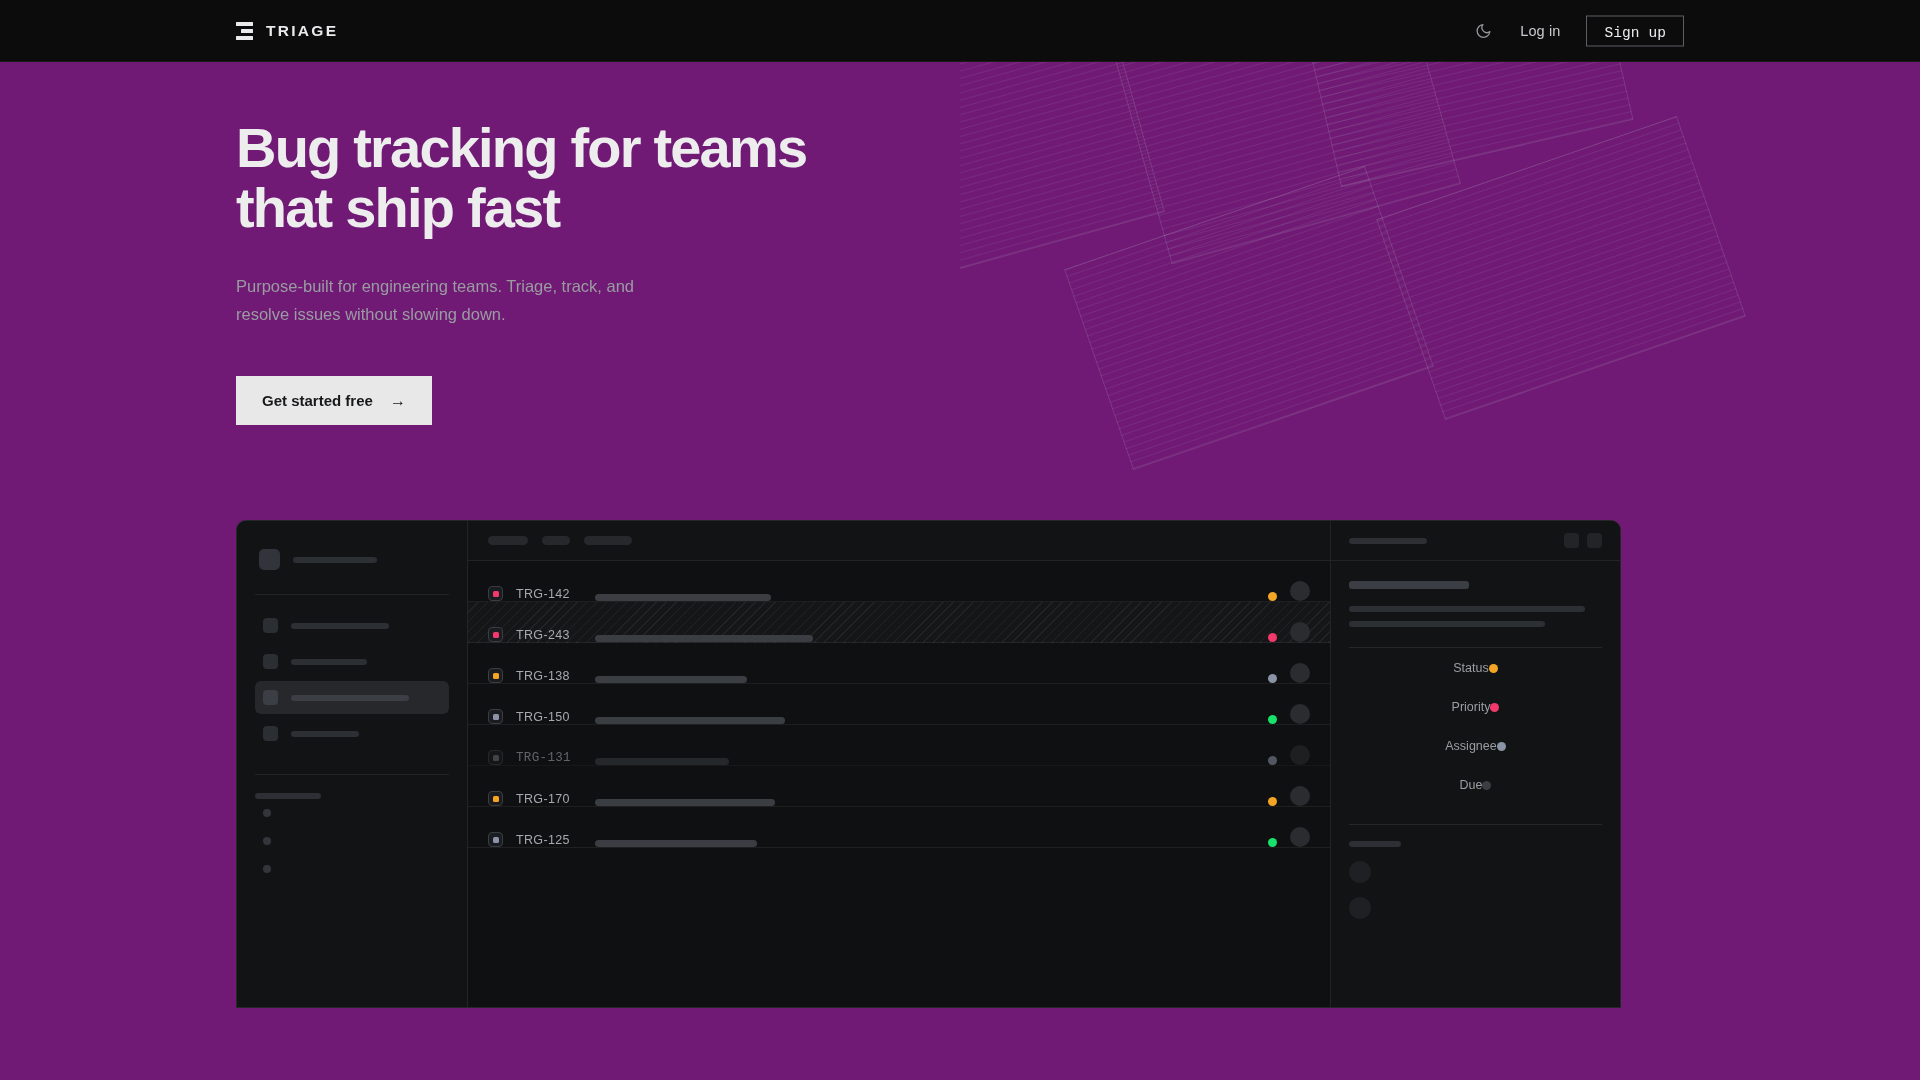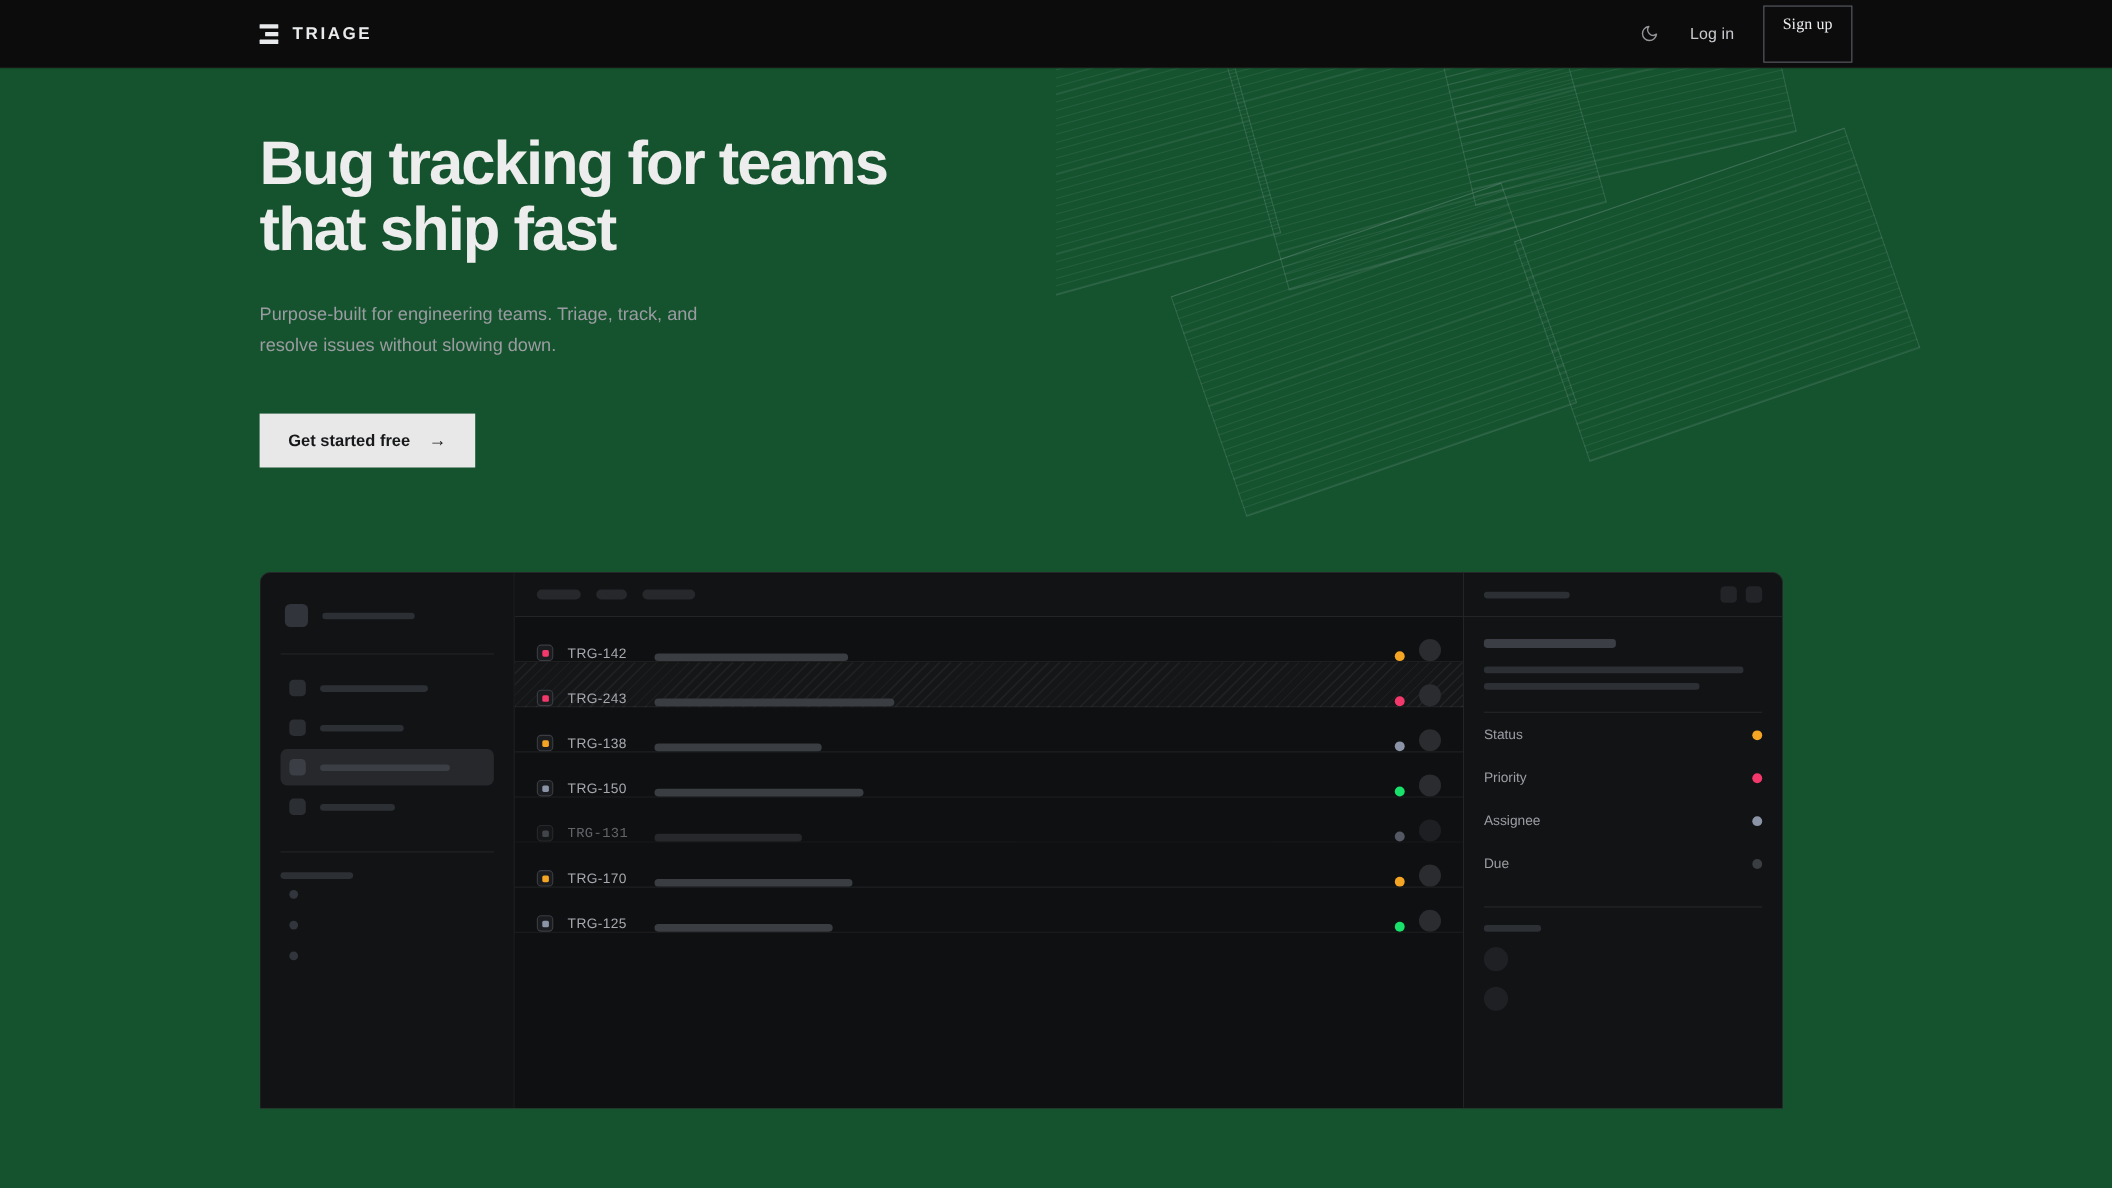--- a/index.html
+++ b/index.html
@@ -6,21 +6,21 @@
   * { margin:0; padding:0; box-sizing:border-box; }
 
   html, body {
     width:1920px; height:1080px;
     background:#0a0a0b;
     font-family:"Liberation Sans", sans-serif;
     overflow:hidden;
     -webkit-font-smoothing:antialiased;
   }
 
-  .page { position:relative; width:1920px; height:1080px; background:#14532d; }
+  .page { position:relative; width:1920px; height:1080px; background:#701a75; }
 
   
   .bg-art {
     position:absolute; top:62px; left:960px;
     width:960px; height:420px;
     overflow:hidden; pointer-events:none;
     z-index:0;
   }
   .slab {
     position:absolute;
@@ -69,22 +69,22 @@
   .moon-btn {
     width:22px; height:22px; display:flex; align-items:center; justify-content:center;
     cursor:pointer; opacity:.72;
   }
   .login-link {
     color:#c7c9ce; font-size:14.5px; cursor:pointer; letter-spacing:.1px;
   }
   .signup-btn {
     border:1px solid #5c5f66; background:transparent;
     color:#eceef0; font-size:14.5px;
-    padding:8px 17px 25px; cursor:pointer;
-    font-family:Liberation Serif, serif; letter-spacing:.1px;
+    padding:8px 17px 5px; cursor:pointer;
+    font-family:Liberation Mono, monospace; letter-spacing:.1px;
   }
 
   
   .hero { position:absolute; left:236px; top:118px; z-index:5; }
   .hero-title {
     color:#ededee;
     font-size:56px; font-weight:700;
     line-height:1.07; letter-spacing:-1.8px;
     white-space:pre-line;
   }
@@ -189,21 +189,21 @@
   }
   .det-head {
     height:40px; flex:none;
     border-bottom:1px solid rgba(255,255,255,.075);
     display:flex; align-items:center; padding:0 18px; gap:8px;
   }
   .det-btn { width:15px; height:15px; border-radius:4px; background:#222427; flex:none; cursor:pointer; }
   .det-body { padding:20px 18px 0; }
   .det-rule { height:1px; background:rgba(255,255,255,.085); margin:20px 0 0; }
   .meta {
-    display:flex; align-items:center; justify-content:space-between;
+    display:flex; align-items:center; justify-content:center;
     padding:13px 0 12px; cursor:pointer;
   }
   .meta-label { color:#9b9da3; font-size:12.5px; }
   .meta-dot { width:9px; height:9px; border-radius:50%; }
   .det-foot { padding:16px 18px 0; }
   .av-lg { width:22px; height:22px; border-radius:50%; background:#1e2023; margin:14px 0; }
 </style>
 </head>
 <body>
 

